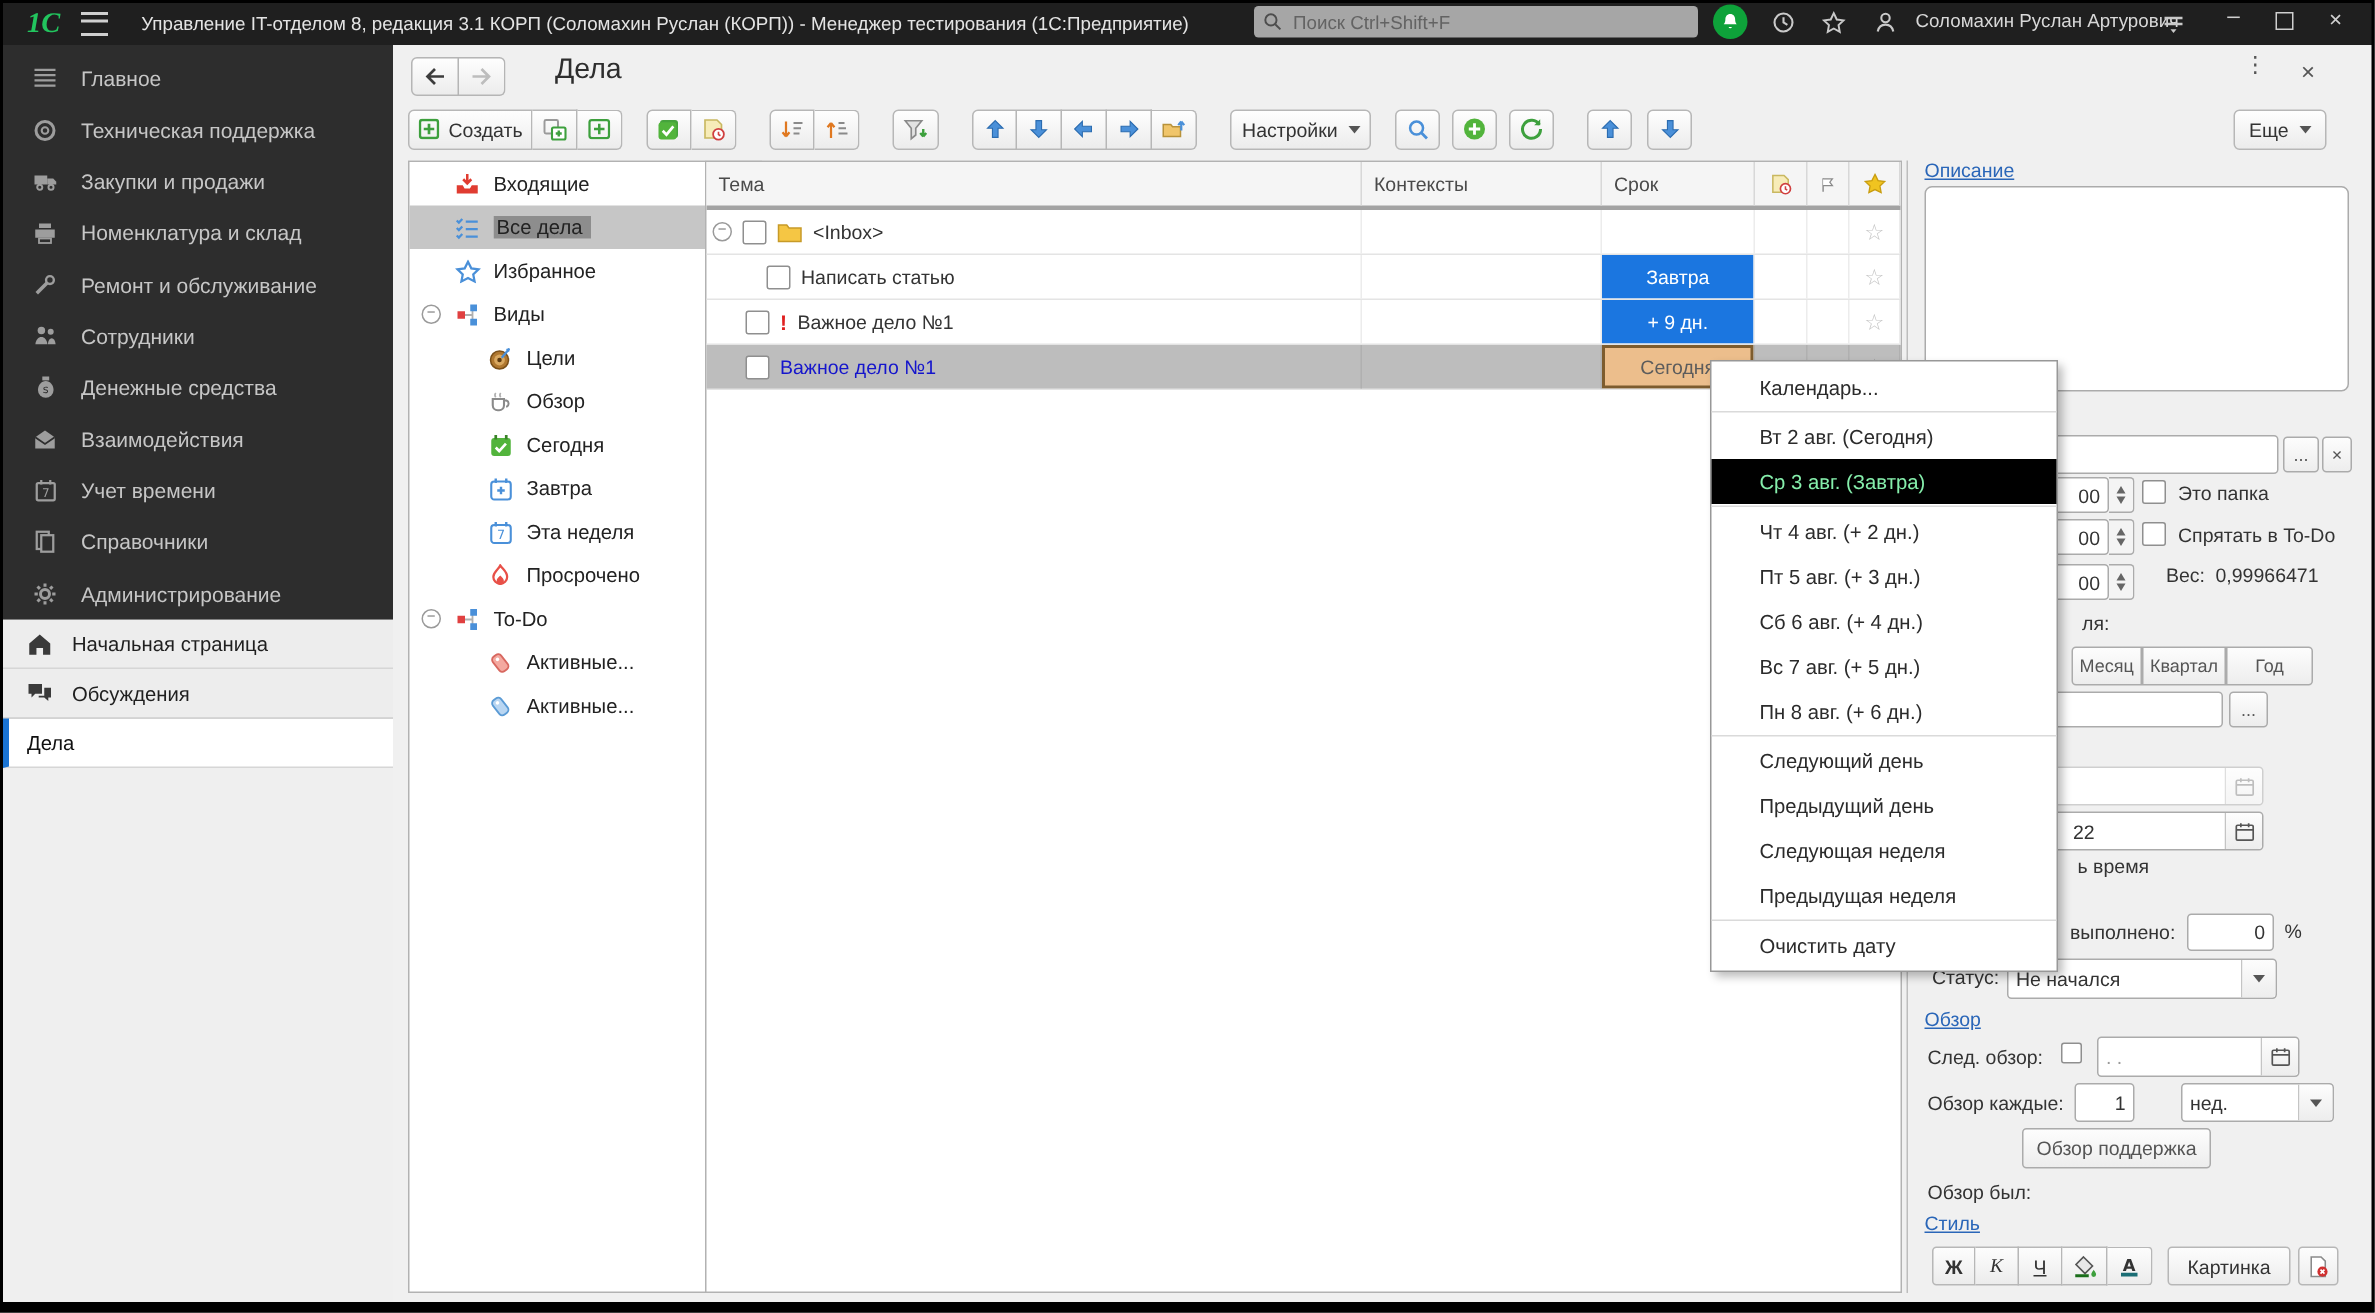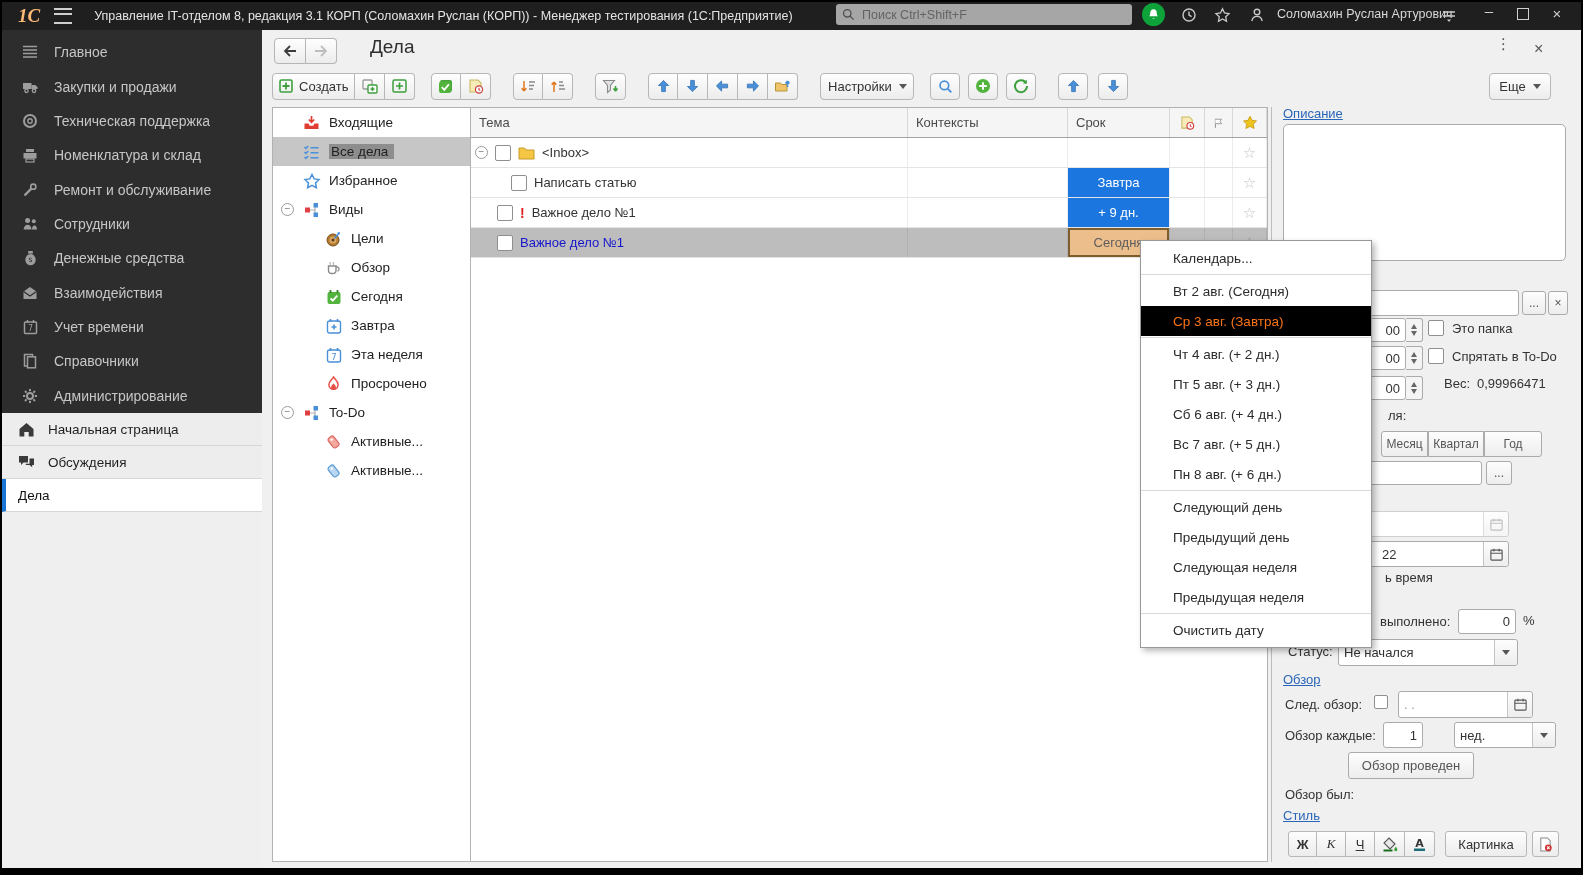--- a/index.html
+++ b/index.html
@@ -1,21 +1,21 @@
 <!DOCTYPE html>
 <html><head>
 <meta charset="utf-8">
 <style>
   html,body{margin:0;padding:0;background:#000;width:1583px;height:875px;position:relative;
     font-family:"Liberation Sans","DejaVu Sans",sans-serif;font-size:13px;color:#333;overflow:hidden}
   .abs{position:absolute;box-sizing:border-box}
   svg{display:block}
   
   .titlebar{left:2px;top:2px;width:1579px;height:28px;background:#1f1f1f;display:flex;align-items:center;color:#dcdcdc}
-  .logo1c{font-family:"Liberation Serif","DejaVu Serif",serif;font-style:italic;font-weight:bold;color:#fdba74;font-size:19px;margin:0 14px 0 16px}
+  .logo1c{font-family:"Liberation Serif","DejaVu Serif",serif;font-style:italic;font-weight:bold;color:#22c55e;font-size:19px;margin:0 14px 0 16px}
   .burger{width:18px;height:12px;border-top:2px solid #cfcfcf;border-bottom:2px solid #cfcfcf;position:relative;margin-right:22px}
   .burger:before{content:"";position:absolute;left:0;right:0;top:3px;height:2px;background:#cfcfcf}
   .apptitle{font-size:12.5px;color:#e4e4e4;white-space:nowrap}
   .searchbox{position:absolute;left:836px;top:4px;width:296px;height:21px;background:#a6a6a6;border-radius:3px;display:flex;align-items:center;padding:0 6px;gap:5px}
   .searchbox input{border:none;background:transparent;outline:none;font-size:12.5px;color:#3c3c3c;width:250px}
   .searchbox input::placeholder{color:#636363}
   .bellbtn{position:absolute;left:1142px;top:3px;width:23px;height:23px;border-radius:50%;background:#0ea23a;display:flex;align-items:center;justify-content:center}
   .tb-ic{position:absolute;top:6px;width:18px;height:17px;display:flex;align-items:center;justify-content:center}
   .username{position:absolute;left:1277px;top:7px;font-size:12.5px;color:#d8d8d8;white-space:nowrap}
   .winbtn{position:absolute;top:5px;color:#cfcfcf;font-size:15px;width:22px;text-align:center;cursor:default}
@@ -53,21 +53,21 @@
   .catico{width:19px;height:17px;display:flex;align-items:center;justify-content:center}
   .catlabel{flex:1;white-space:nowrap;overflow:hidden}
   .catcount{color:#222}
   .catrow.sel{background:#c6c6c6}
   .catrow.sel .catlabel span{background:#8d8d8d;padding:1px 6px 2px 2px}
   .expmark{width:11px;height:11px;border:1px solid #9a9a9a;border-radius:50%;color:#777;font-size:10px;line-height:9px;text-align:center;background:#fff}
   
   .tablewrap{left:470px;top:107px;width:798px;height:755px;background:#fff;border:1px solid #b2b2b2}
   .trow{display:grid;grid-template-columns:437px 160px 102px 35px 28px 34px;height:29px;border-bottom:1px solid #e4e4e4}
   .trow>div{display:flex;align-items:center;border-right:1px solid #ececec;padding:0 4px;box-sizing:border-box;overflow:hidden}
-  .thead{background:#f5f5f5;color:#4a4a4a;border-bottom:1px solid #a3a3a3}
+  .thead{background:#f5f5f5;color:#4a4a4a;border-bottom:3px solid #a3a3a3}
   .thead>div{border-right:1px solid #d8d8d8;padding:0 8px}
   .cell-subject{gap:7px}
   .chk{width:14px;height:14px;border:1px solid #8f8f8f;border-radius:2px;background:#fff;flex:0 0 auto}
   .starcell{justify-content:center;color:#c6c6c6;font-size:15px}
   .badge-blue{background:#1b76e0;color:#fff;width:100%;height:100%;display:flex;align-items:center;justify-content:center;font-size:13px}
   .badge-tan{background:#ecbe8c;border:2px solid #7d5c2e;color:#5c5c5c;width:100%;height:100%;display:flex;align-items:center;justify-content:center;font-size:13px;box-sizing:border-box}
   .trow.sel{background:#bdbdbd}
   .trow.sel>div{border-right:1px solid #b0b0b0}
   .impmark{color:#e02020;font-weight:bold;font-size:14px}
   .duecell{padding:0 !important}
@@ -79,21 +79,21 @@
   .minibtn{border:1px solid #ababab;border-radius:3px;background:linear-gradient(#fdfdfd,#ededed);display:flex;align-items:center;justify-content:center;font-size:12px;color:#555;box-sizing:border-box}
   .spinwrap{display:flex;flex-direction:column;justify-content:center;gap:2px;border:1px solid #ababab;border-left:none;border-radius:0 3px 3px 0;background:#f4f4f4;width:17px;height:24px;align-items:center}
   .tri-u{width:0;height:0;border-left:3.5px solid transparent;border-right:3.5px solid transparent;border-bottom:5px solid #666}
   .tri-d{width:0;height:0;border-left:3.5px solid transparent;border-right:3.5px solid transparent;border-top:5px solid #666}
   .cmb-arr{position:absolute;right:1px;top:1px;bottom:1px;width:22px;border-left:1px solid #c4c4c4;display:flex;align-items:center;justify-content:center;background:linear-gradient(#fdfdfd,#ededed);border-radius:0 3px 3px 0}
   .calbtn{position:absolute;right:1px;top:1px;bottom:1px;width:24px;display:flex;align-items:center;justify-content:center;border-left:1px solid #c4c4c4;background:linear-gradient(#fdfdfd,#ededed);border-radius:0 3px 3px 0}
   .fmtbtn{height:26px;border:1px solid #b7b7b7;background:linear-gradient(#fdfdfd,#ececec);display:flex;align-items:center;justify-content:center;box-sizing:border-box;font-size:13px;color:#333}
   
   .ctxmenu{left:1140px;top:240px;width:232px;background:#fff;border:1px solid #989898;box-shadow:3px 3px 6px rgba(0,0,0,.28);z-index:60;padding:2px 0}
   .mi{height:30px;display:flex;align-items:center;padding-left:32px;font-size:13.5px;color:#2b2b2b}
-  .mi.sel{background:#000;color:#f97316}
+  .mi.sel{background:#000;color:#86efac}
   .msep{height:1px;background:#dadada;margin:1px 0}
 </style>
 </head>
 <body>
 
 <div class="abs titlebar">
   <span class="logo1c">1С</span>
   <span class="burger"></span>
   <span class="apptitle">Управление IT-отделом 8, редакция 3.1 КОРП (Соломахин Руслан (КОРП))  - Менеджер тестирования (1С:Предприятие)</span>
 </div>
@@ -142,37 +142,37 @@
   <div class="side-item">
     <span class="side-ico">
         <svg width="16" height="14" viewBox="0 0 16 14">
           <path d="M1 1.5h14M1 5h14M1 8.5h14M1 12h14" stroke="#9d9d9d" stroke-width="1.5"></path>
         </svg>
       </span>
     <span>Главное</span>
   </div>
   <div class="side-item">
     <span class="side-ico">
+        <svg width="16" height="16" viewBox="0 0 16 16">
+          <circle cx="8" cy="8" r="6" fill="none" stroke="#9d9d9d" stroke-width="2"></circle>
+          <circle cx="8" cy="8" r="2.2" fill="none" stroke="#9d9d9d" stroke-width="1.4"></circle>
+        </svg>
+      </span>
+    <span>Техническая поддержка</span>
+  </div>
+  <div class="side-item">
+    <span class="side-ico">
         <svg width="17" height="15" viewBox="0 0 17 15">
           <rect x="1" y="4" width="8.5" height="6" fill="#9d9d9d"></rect>
           <path d="M9.5 6h4l2 2.2V10h-6z" fill="#9d9d9d"></path>
           <circle cx="4.5" cy="11.8" r="1.7" fill="#2d2d2d" stroke="#9d9d9d" stroke-width="1.3"></circle>
           <circle cx="12" cy="11.8" r="1.7" fill="#2d2d2d" stroke="#9d9d9d" stroke-width="1.3"></circle>
         </svg>
       </span>
     <span>Закупки и продажи</span>
-  </div>
-  <div class="side-item">
-    <span class="side-ico">
-        <svg width="16" height="16" viewBox="0 0 16 16">
-          <circle cx="8" cy="8" r="6" fill="none" stroke="#9d9d9d" stroke-width="2"></circle>
-          <circle cx="8" cy="8" r="2.2" fill="none" stroke="#9d9d9d" stroke-width="1.4"></circle>
-        </svg>
-      </span>
-    <span>Техническая поддержка</span>
   </div>
   <div class="side-item">
     <span class="side-ico">
         <svg width="16" height="15" viewBox="0 0 16 15">
           <rect x="4" y="1" width="8" height="3" fill="#9d9d9d"></rect>
           <rect x="1.5" y="5" width="13" height="5.5" fill="#9d9d9d"></rect>
           <rect x="4" y="11" width="8" height="3" fill="#2d2d2d" stroke="#9d9d9d" stroke-width="1.2"></rect>
         </svg>
       </span>
     <span>Номенклатура и склад</span>
@@ -801,21 +801,21 @@
 </div>
 <span class="abs rp-label" style="left:1285px;top:728px">Обзор каждые:</span>
 <input class="abs inp" style="left: 1383px; top: 722px; width: 40px; height: 26px; text-align: right;" value="1">
 <div class="abs" style="left:1454px;top:722px;width:102px;height:26px">
   <input class="inp" style="width: 100%; height: 100%;" value="нед.">
   <span class="cmb-arr">
       <span class="ddarr" style="margin:0"></span>
     </span>
 </div>
 <div class="abs minibtn" style="left:1348px;top:752px;width:126px;height:27px;font-size:13px">
-    <span>Обзор проведен</span>
+    <span>Обзор поддержка</span>
   </div>
 <span class="abs rp-label" style="left:1285px;top:787px">Обзор был:</span>
 <a class="abs rp-link" style="left:1283px;top:808px">Стиль</a>
 
 <div class="abs" style="left:1288px;top:831px;display:flex">
   <div class="fmtbtn" style="width:29px;font-weight:bold;border-radius:3px 0 0 3px">
       <span>Ж</span>
     </div>
   <div class="fmtbtn" style="width:29px;font-style:italic;font-family:'Liberation Serif','DejaVu Serif',serif;border-left:none">
       <span>К</span>

